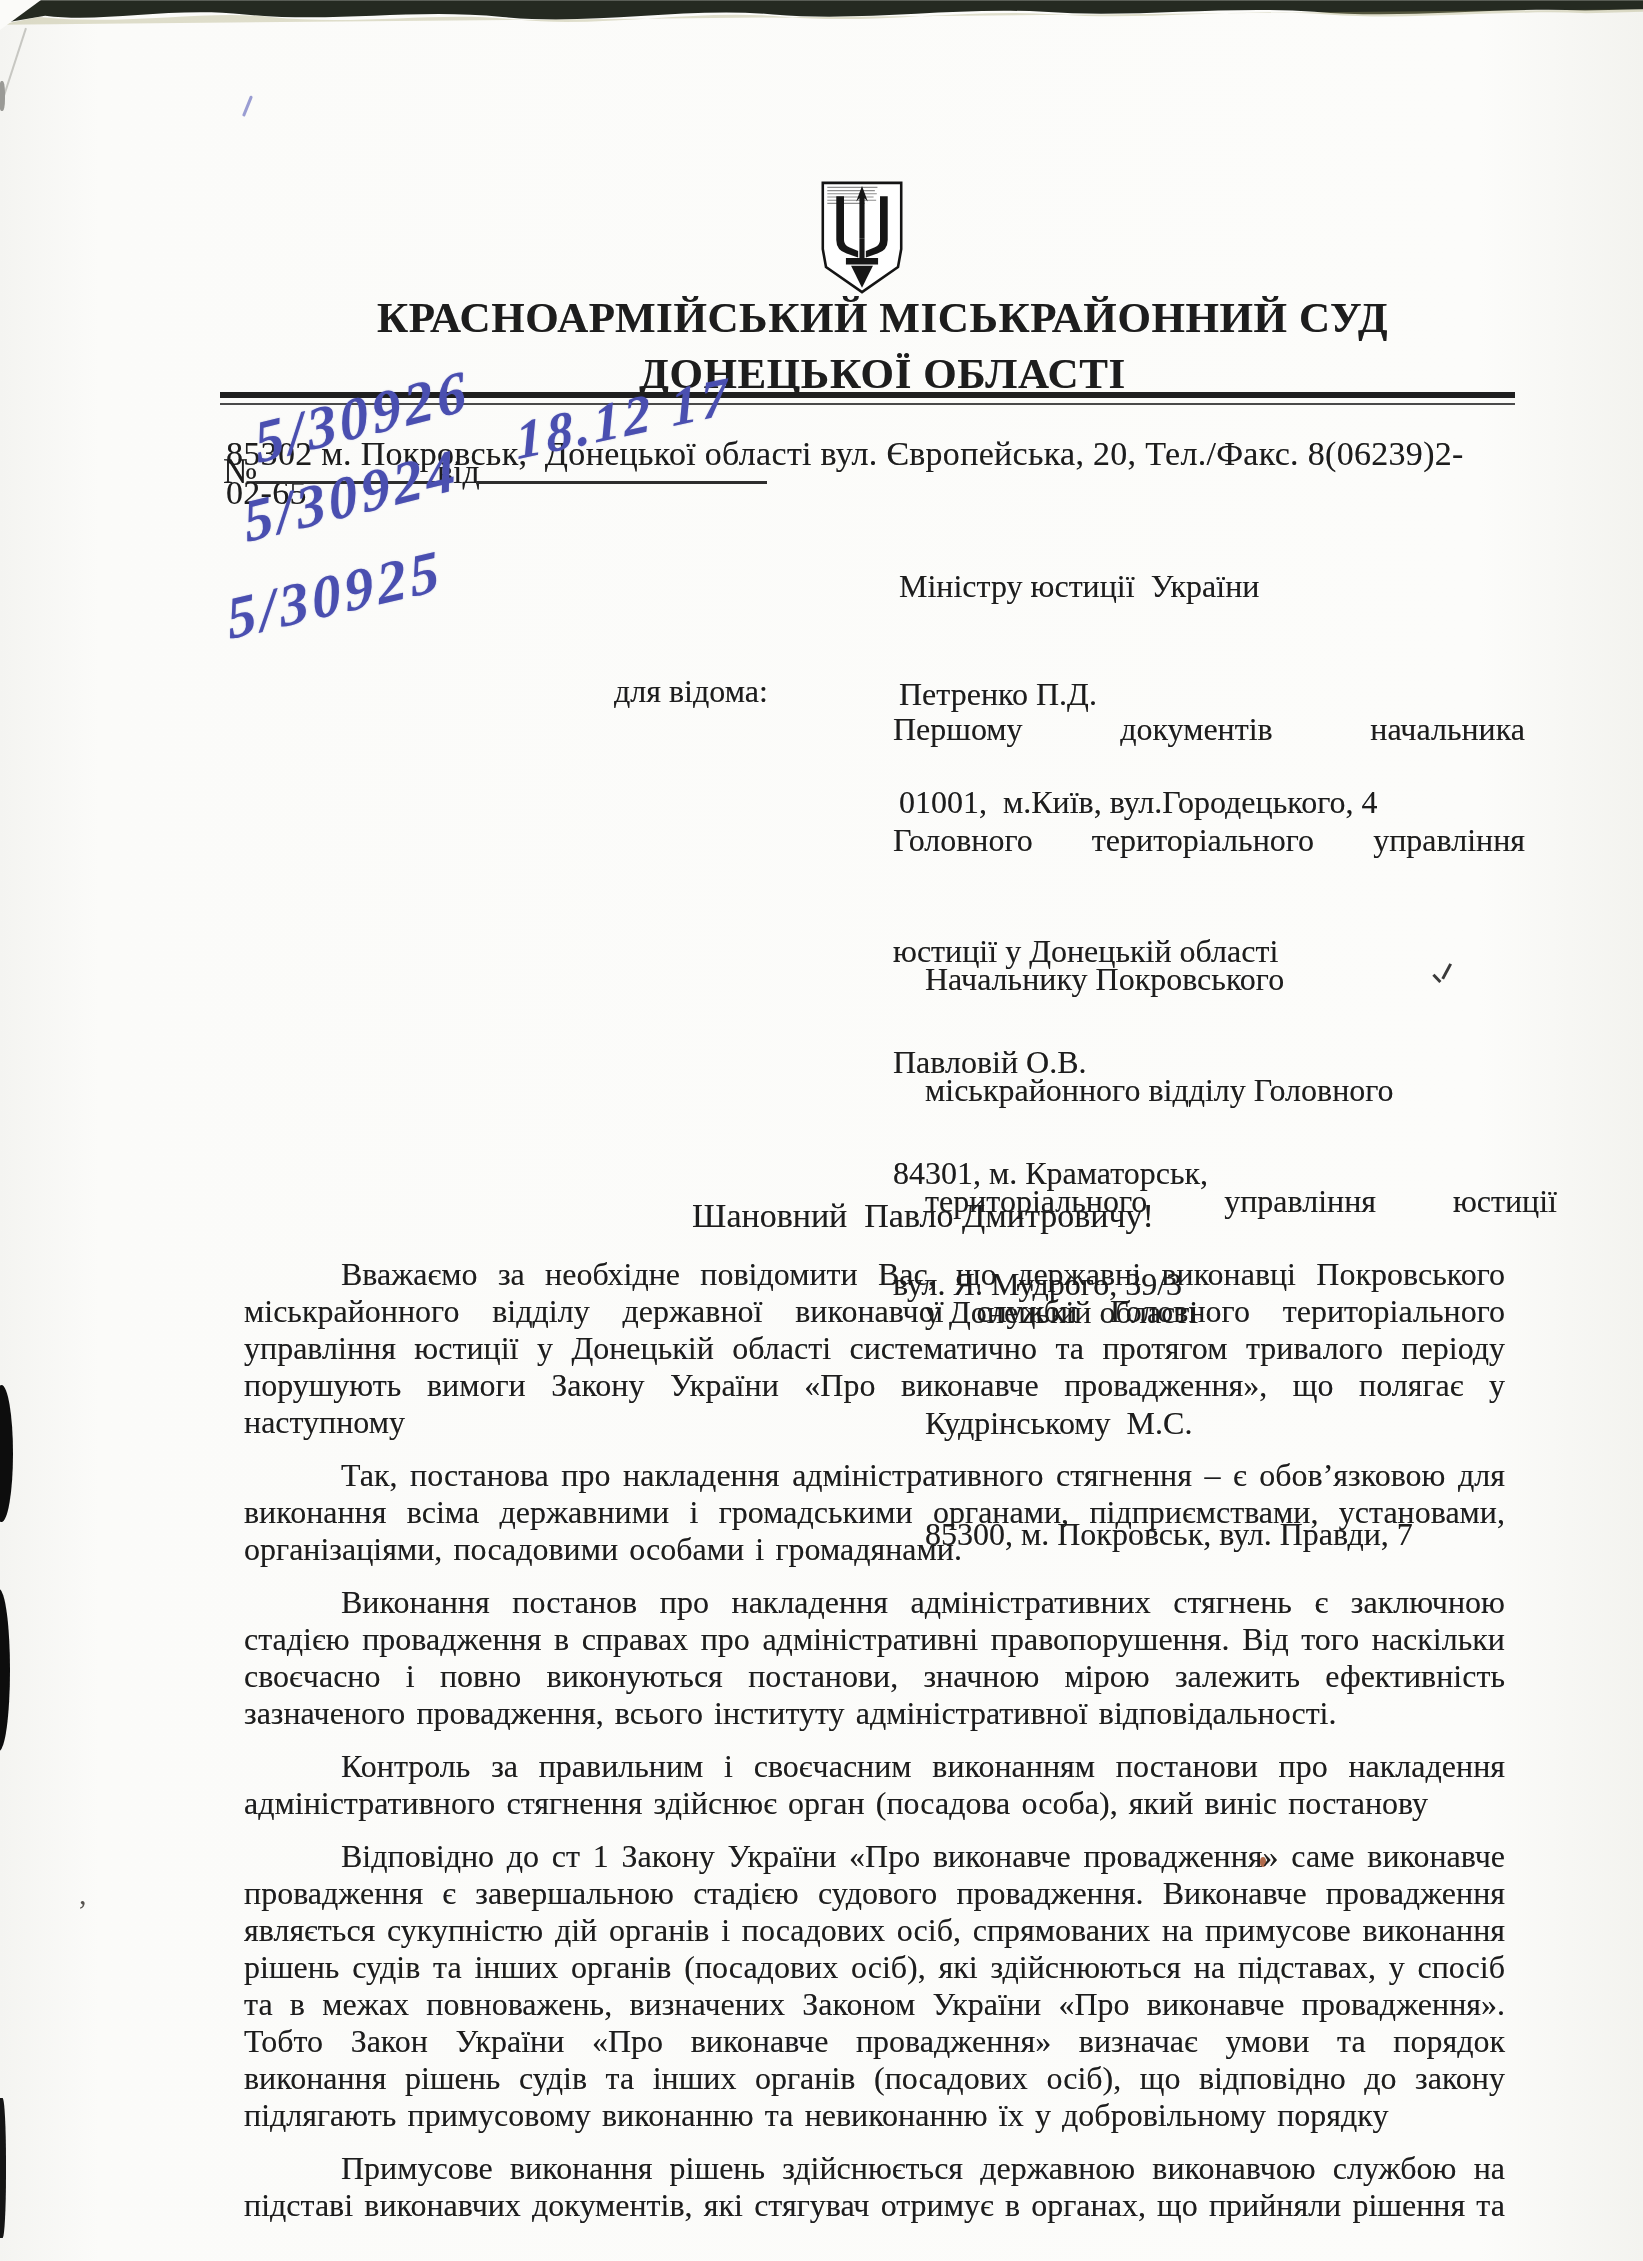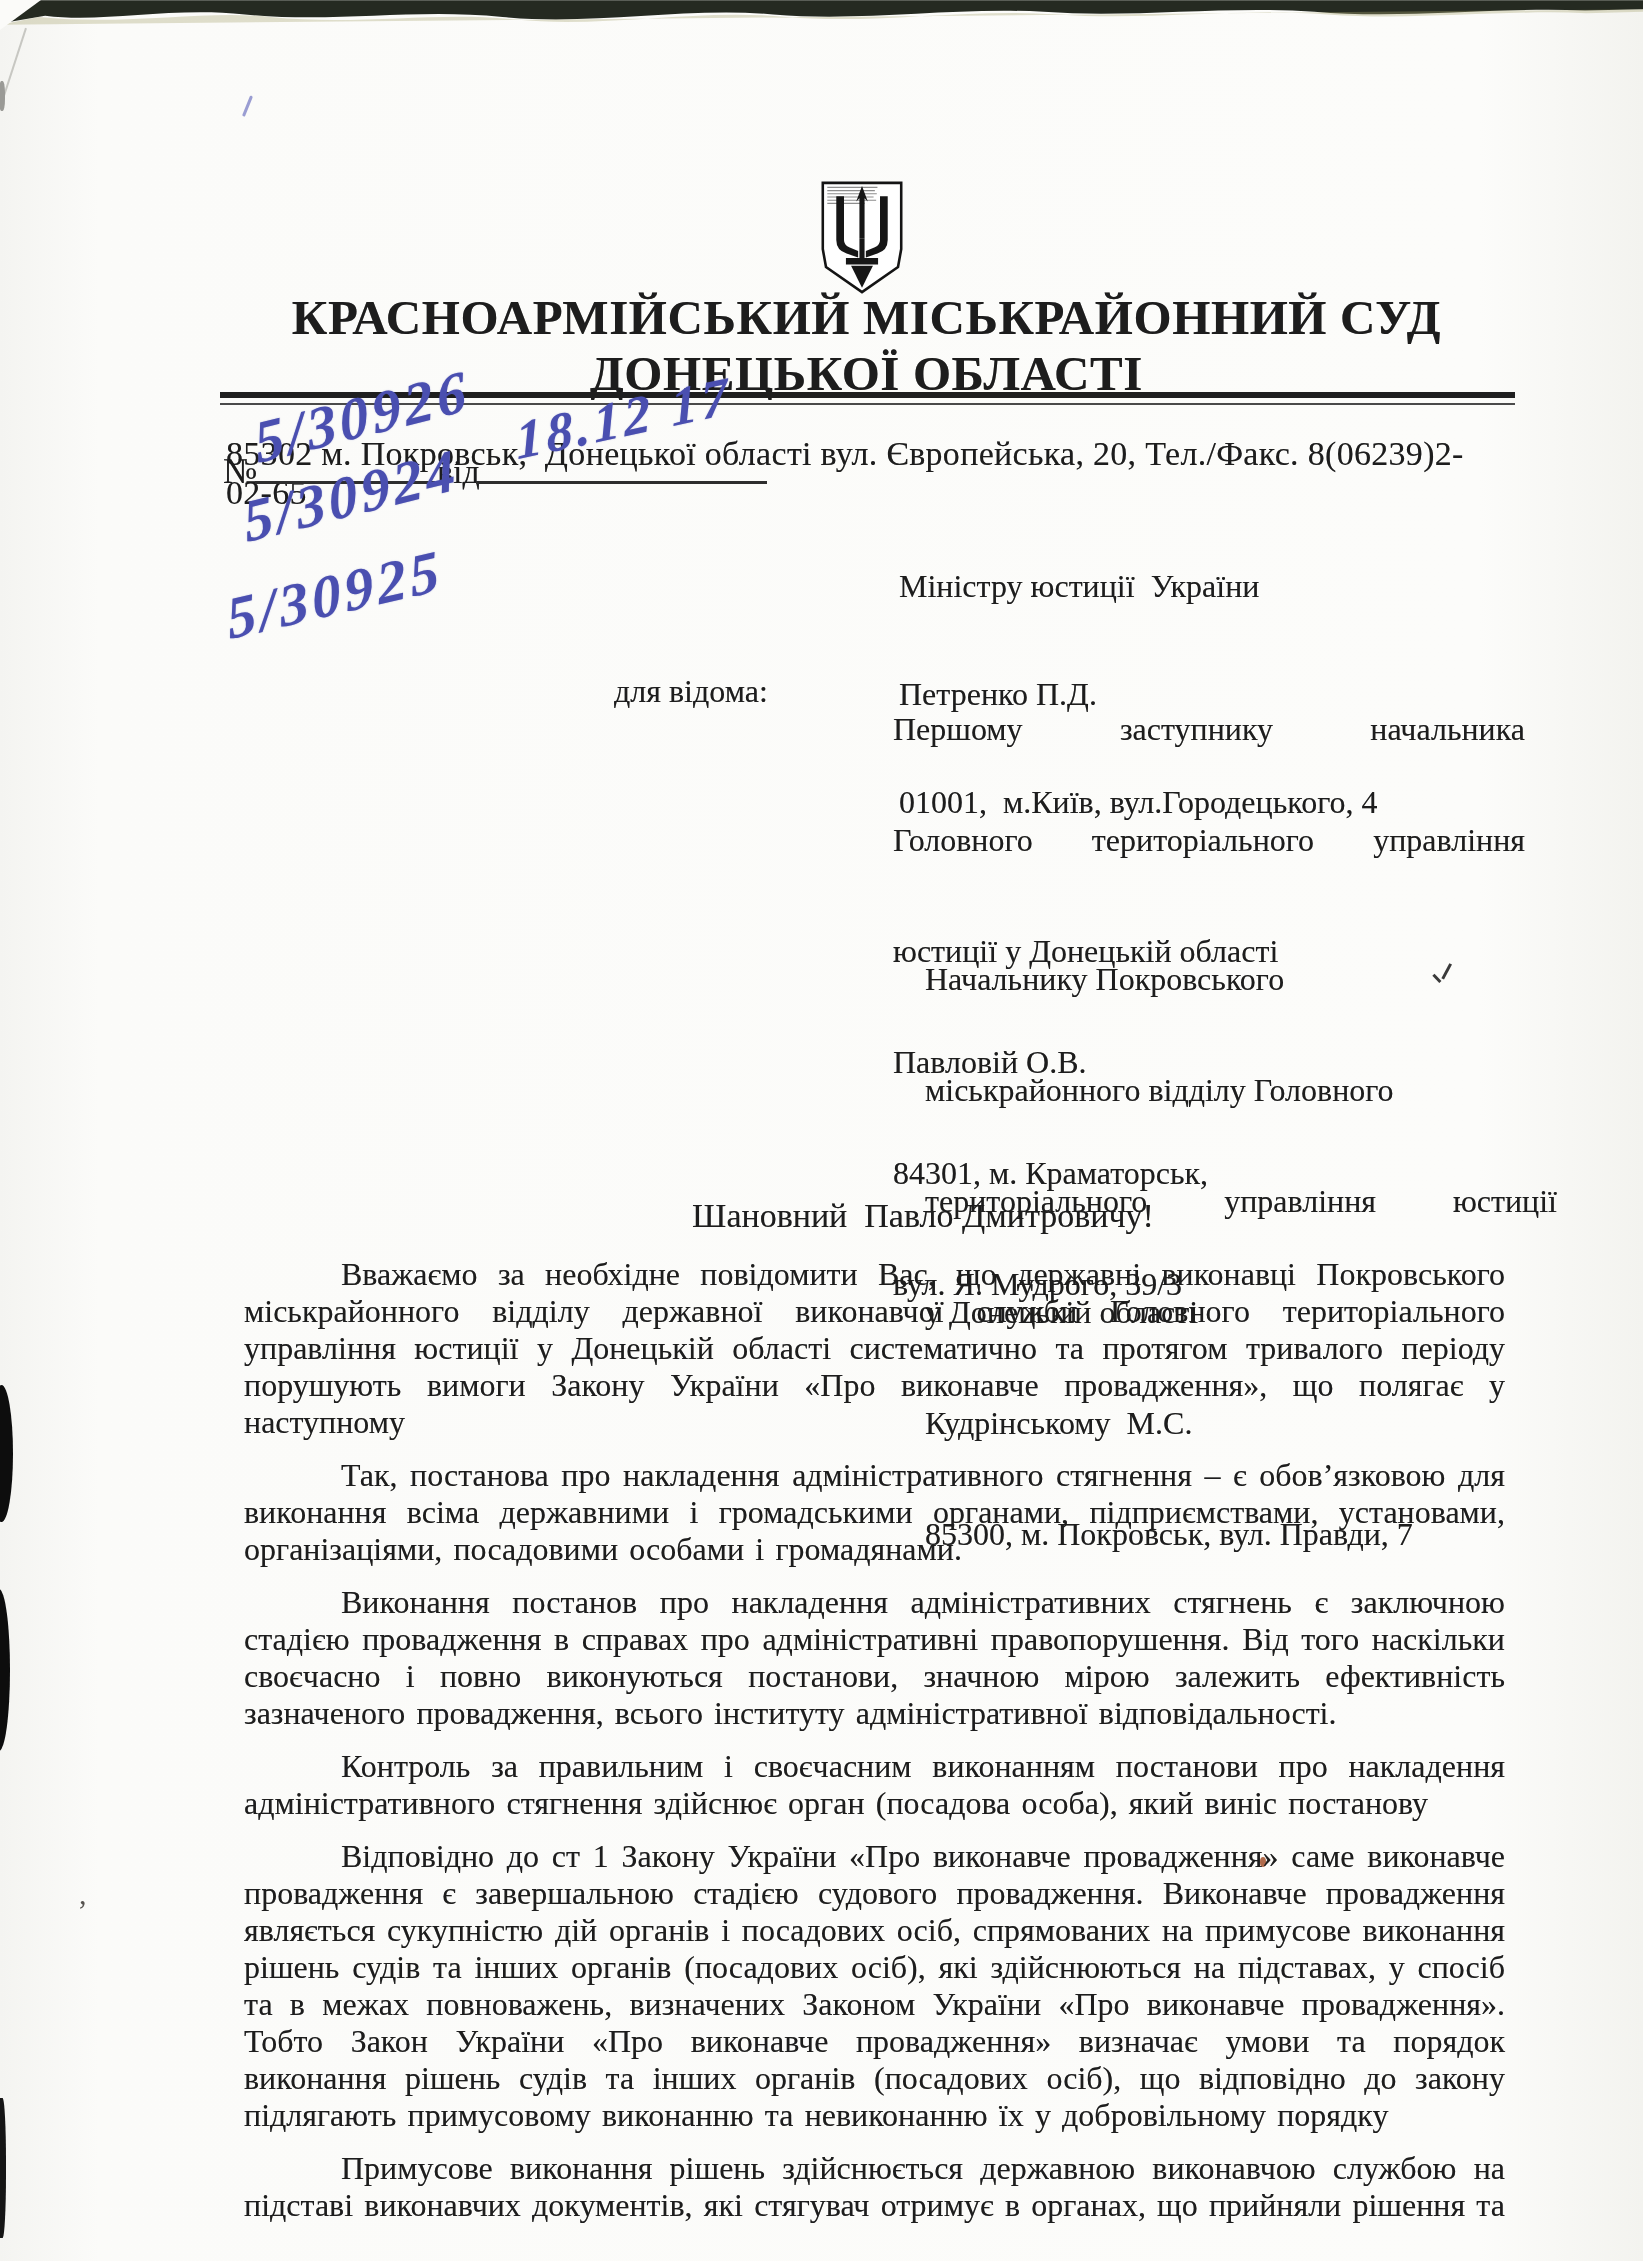--- a/index.html
+++ b/index.html
@@ -3,21 +3,21 @@
 <meta charset="utf-8">
 <style>
   html,body{margin:0;padding:0;background:#8a8a8a;}
   .page{
     position:relative;width:1643px;height:2261px;overflow:hidden;
     background:linear-gradient(90deg,#f4f4f1 0%,#fbfbf9 6%,#fcfcfa 90%,#f3f3ef 100%);
     font-family:"Liberation Serif","DejaVu Serif",serif;color:#1d1d1d;
   }
   .t{position:absolute;white-space:pre-wrap;text-shadow:0 0 0.6px rgba(30,30,30,.45);}
   
-  .title{left:220px;width:1293px;text-align:center;font-weight:bold;font-size:49px;line-height:54px;letter-spacing:0.6px;}
+  .title{left:236px;width:1293px;text-align:center;font-weight:bold;font-size:43px;line-height:54px;letter-spacing:0.6px;}
   .rule-thick{position:absolute;left:220px;width:1295px;height:6.4px;background:#1f1f1f;}
   .rule-thin{position:absolute;left:220px;width:1295px;height:1.9px;background:#4a4a4a;}
   .address{left:226px;width:1282px;font-size:34px;line-height:39px;letter-spacing:0.3px;}
   
   .reg-label{font-size:36px;line-height:40px;}
   .uline{position:absolute;height:2.6px;background:#2e2e2e;}
   .ink{font-style:italic;font-weight:bold;color:#4a4fb0;text-shadow:0 0 1.3px rgba(74,79,176,.45);letter-spacing:3.9px;}
   .hw-big{font-size:59px;line-height:62px;transform:rotate(-14deg) skewX(-6deg);transform-origin:left center;}
   .hw-date{font-size:54px;line-height:58px;transform:rotate(-12deg) skewX(-8deg);transform-origin:left center;}
   
@@ -102,21 +102,21 @@
   <div class="t ink hw-big" style="left: 227px; top: 588px; transform: rotate(-13deg) skewX(-6deg); color: rgb(74, 79, 176);">5/30925</div>
 
   <div class="t rcpt s53" style="top:495px;left:899px;">
     <div class="ln">Міністру юстиції  України</div>
     <div class="ln">Петренко П.Д.</div>
     <div class="ln">01001,  м.Київ, вул.Городецького, 4</div>
   </div>
 
   <div class="t fyi-label" style="left:614px;top:637px;">для відома:</div>
   <div class="t rcpt s57" style="top:637px;">
-    <div class="ln jl">Першому заступнику начальника</div>
+    <div class="ln jl">Першому документів начальника</div>
     <div class="ln jl">Головного територіального управління</div>
     <div class="ln">юстиції у Донецькій області</div>
     <div class="ln">Павловій О.В.</div>
     <div class="ln">84301, м. Краматорськ,</div>
     <div class="ln">вул. Я. Мудрого, 39/3</div>
   </div>
 
   <div class="t rcpt s58" style="top:887px;margin-left:32px;">
     <div class="ln">Начальнику Покровського</div>
     <div class="ln">міськрайонного відділу Головного</div>

